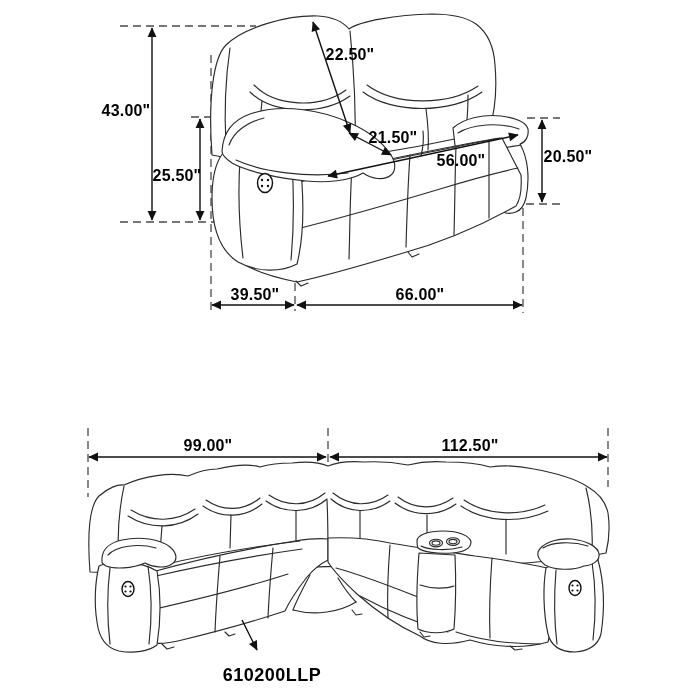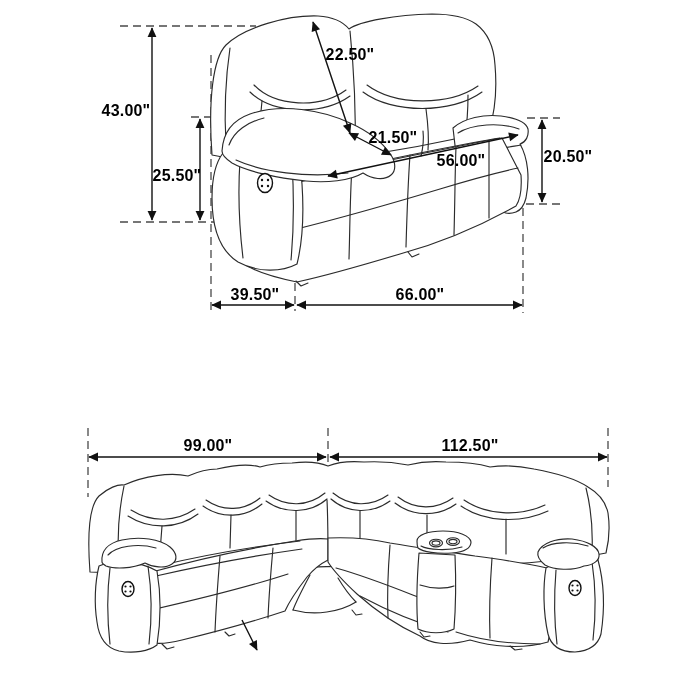--- a/index.html
+++ b/index.html
@@ -204,14 +204,15 @@
 <span class="lbl" style="left:126px;top:111px;">43.00"</span>
 <span class="lbl" style="left:177px;top:176px;">25.50"</span>
 <span class="lbl" style="left:350px;top:55px;">22.50"</span>
 <span class="lbl" style="left:393px;top:138px;">21.50"</span>
 <span class="lbl" style="left:461px;top:161px;">56.00"</span>
 <span class="lbl" style="left:568px;top:157px;">20.50"</span>
 <span class="lbl" style="left:255px;top:295px;">39.50"</span>
 <span class="lbl" style="left:420px;top:295px;">66.00"</span>
 <span class="lbl" style="left:208px;top:446px;">99.00"</span>
 <span class="lbl" style="left:470px;top:446px;">112.50"</span>
+<span class="lbl model" style="left:272px;top:675px;">610200LLP</span>
 
 </div>
 
 </body></html>

